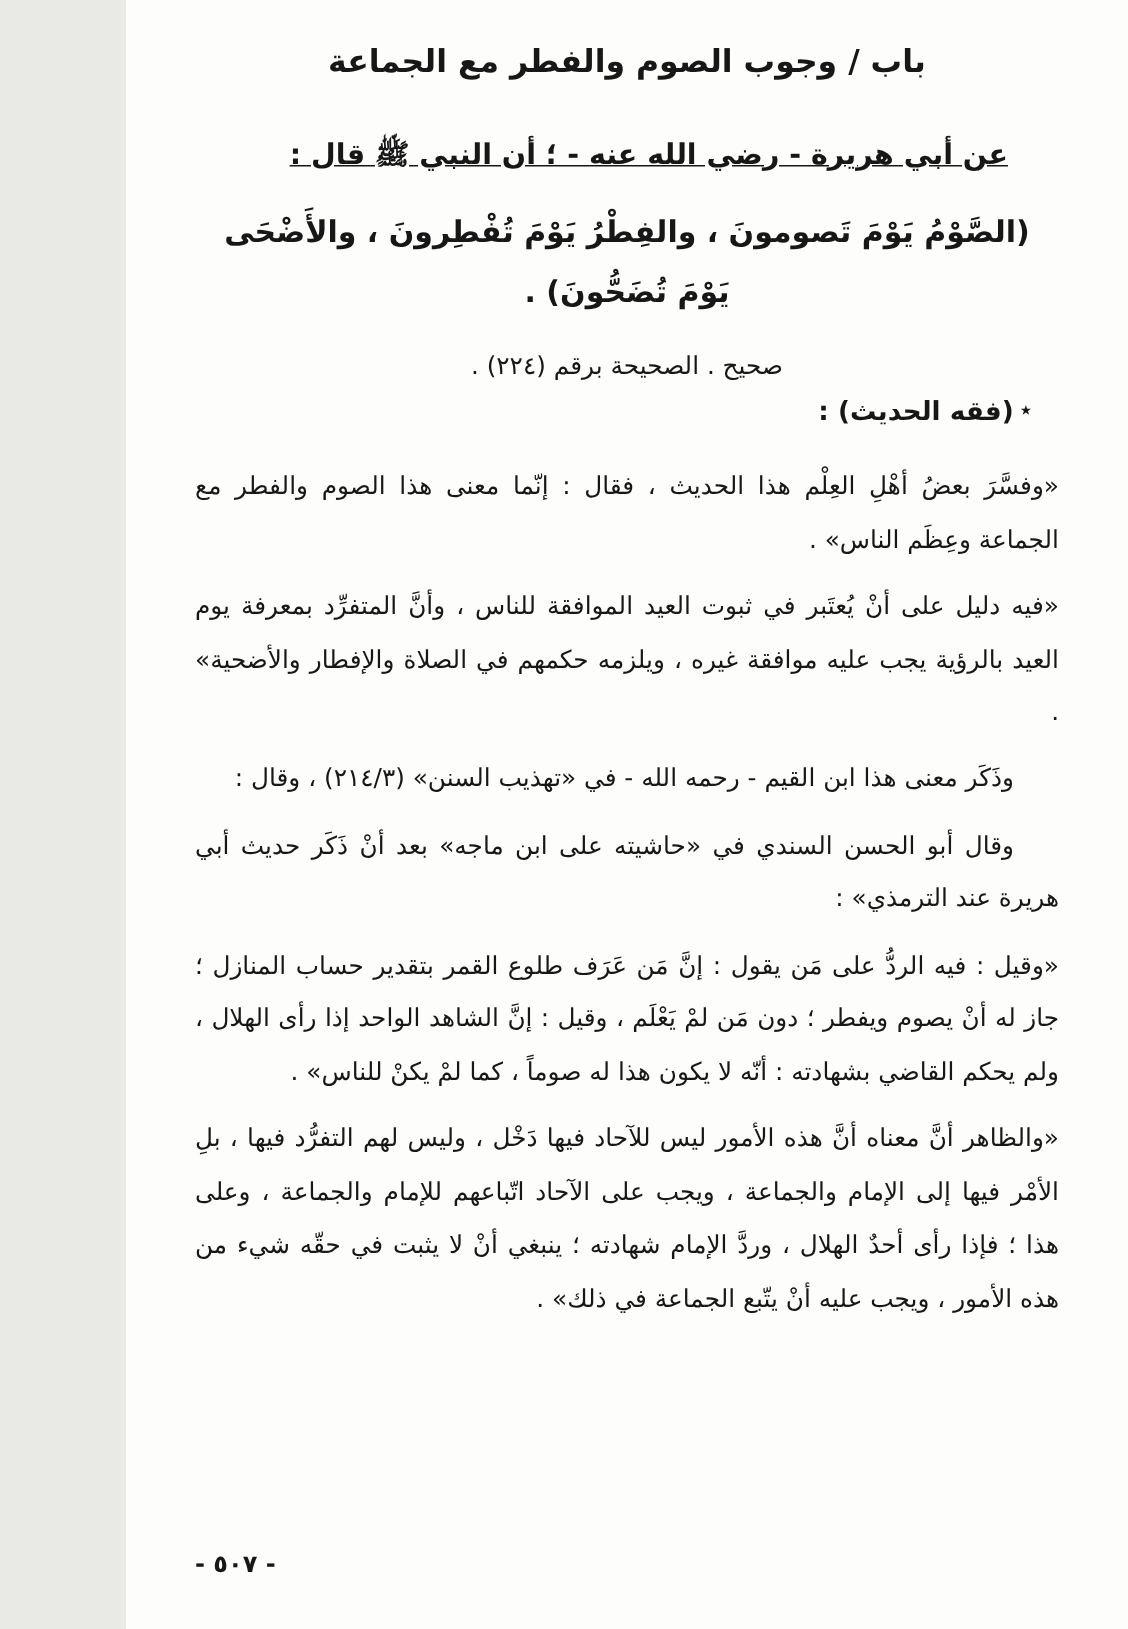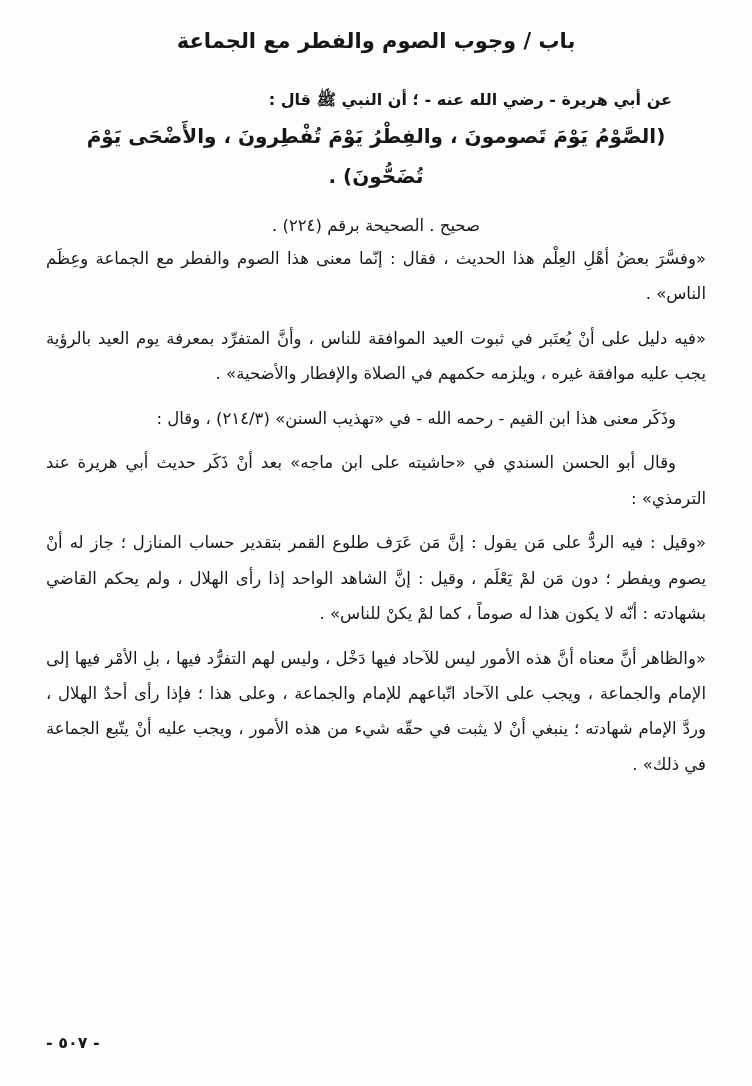--- a/index.html
+++ b/index.html
@@ -3,43 +3,44 @@
 <meta charset="utf-8">
 <style>
   * { margin: 0; padding: 0; box-sizing: border-box; }
   html, body { width: 752px; height: 1086px; }
   body {
     background: #e9e9e6;
     font-family: "DejaVu Sans", sans-serif;
     color: #171717;
   }
   .page {
-    width: 752px;
+    width: 668px;
     height: 1086px;
     background: #fdfdfb;
     padding: 26px 46px 34px 46px;
     direction: rtl;
     display: flex;
     flex-direction: column;
     overflow: hidden;
   }
   .title {
     text-align: center;
     font-weight: bold;
     font-size: 21px;
     letter-spacing: 0.5px;
     line-height: 1.5;
     margin-bottom: 26px;
   }
   .narration {
     font-weight: bold;
-    font-size: 16px;
+    font-size: 19px;
     line-height: 2.0;
     text-indent: 34px;
-    margin-bottom: 0;
+    margin-bottom: 12px;
+    text-decoration: underline;
   }
   .hadith {
     text-align: center;
     font-weight: bold;
     font-size: 20px;
     line-height: 2.0;
     margin-bottom: 14px;
   }
   .grading {
     text-align: center;
@@ -83,20 +84,21 @@
 <main class="page">
 
   <h1 class="title">باب / وجوب الصوم والفطر مع الجماعة</h1>
 
   <p class="narration">عن أبي هريرة - رضي الله عنه - ؛ أن النبي ﷺ قال :</p>
 
   <p class="hadith">(الصَّوْمُ يَوْمَ تَصومونَ ، والفِطْرُ يَوْمَ تُفْطِرونَ ، والأَضْحَى يَوْمَ تُضَحُّونَ) .</p>
 
   <p class="grading">صحيح . الصحيحة برقم (٢٢٤) .</p>
 
+  <p class="section-heading"><span class="star">٭</span><span>(فقه الحديث) :</span></p>
 
 
   <p class="p quote">«وفسَّرَ بعضُ أهْلِ العِلْم هذا الحديث ، فقال : إنّما معنى هذا الصوم والفطر مع الجماعة وعِظَم الناس» .</p>
 
 
   <p class="p quote">«فيه دليل على أنْ يُعتَبر في ثبوت العيد الموافقة للناس ، وأنَّ المتفرِّد بمعرفة يوم العيد بالرؤية يجب عليه موافقة غيره ، ويلزمه حكمهم في الصلاة والإفطار والأضحية» .</p>
 
   <p class="p indent">وذَكَر معنى هذا ابن القيم - رحمه الله - في «تهذيب السنن» (٢١٤/٣) ، وقال :</p>
 
   <p class="p indent">وقال أبو الحسن السندي في «حاشيته على ابن ماجه» بعد أنْ ذَكَر حديث أبي هريرة عند الترمذي» :</p>

